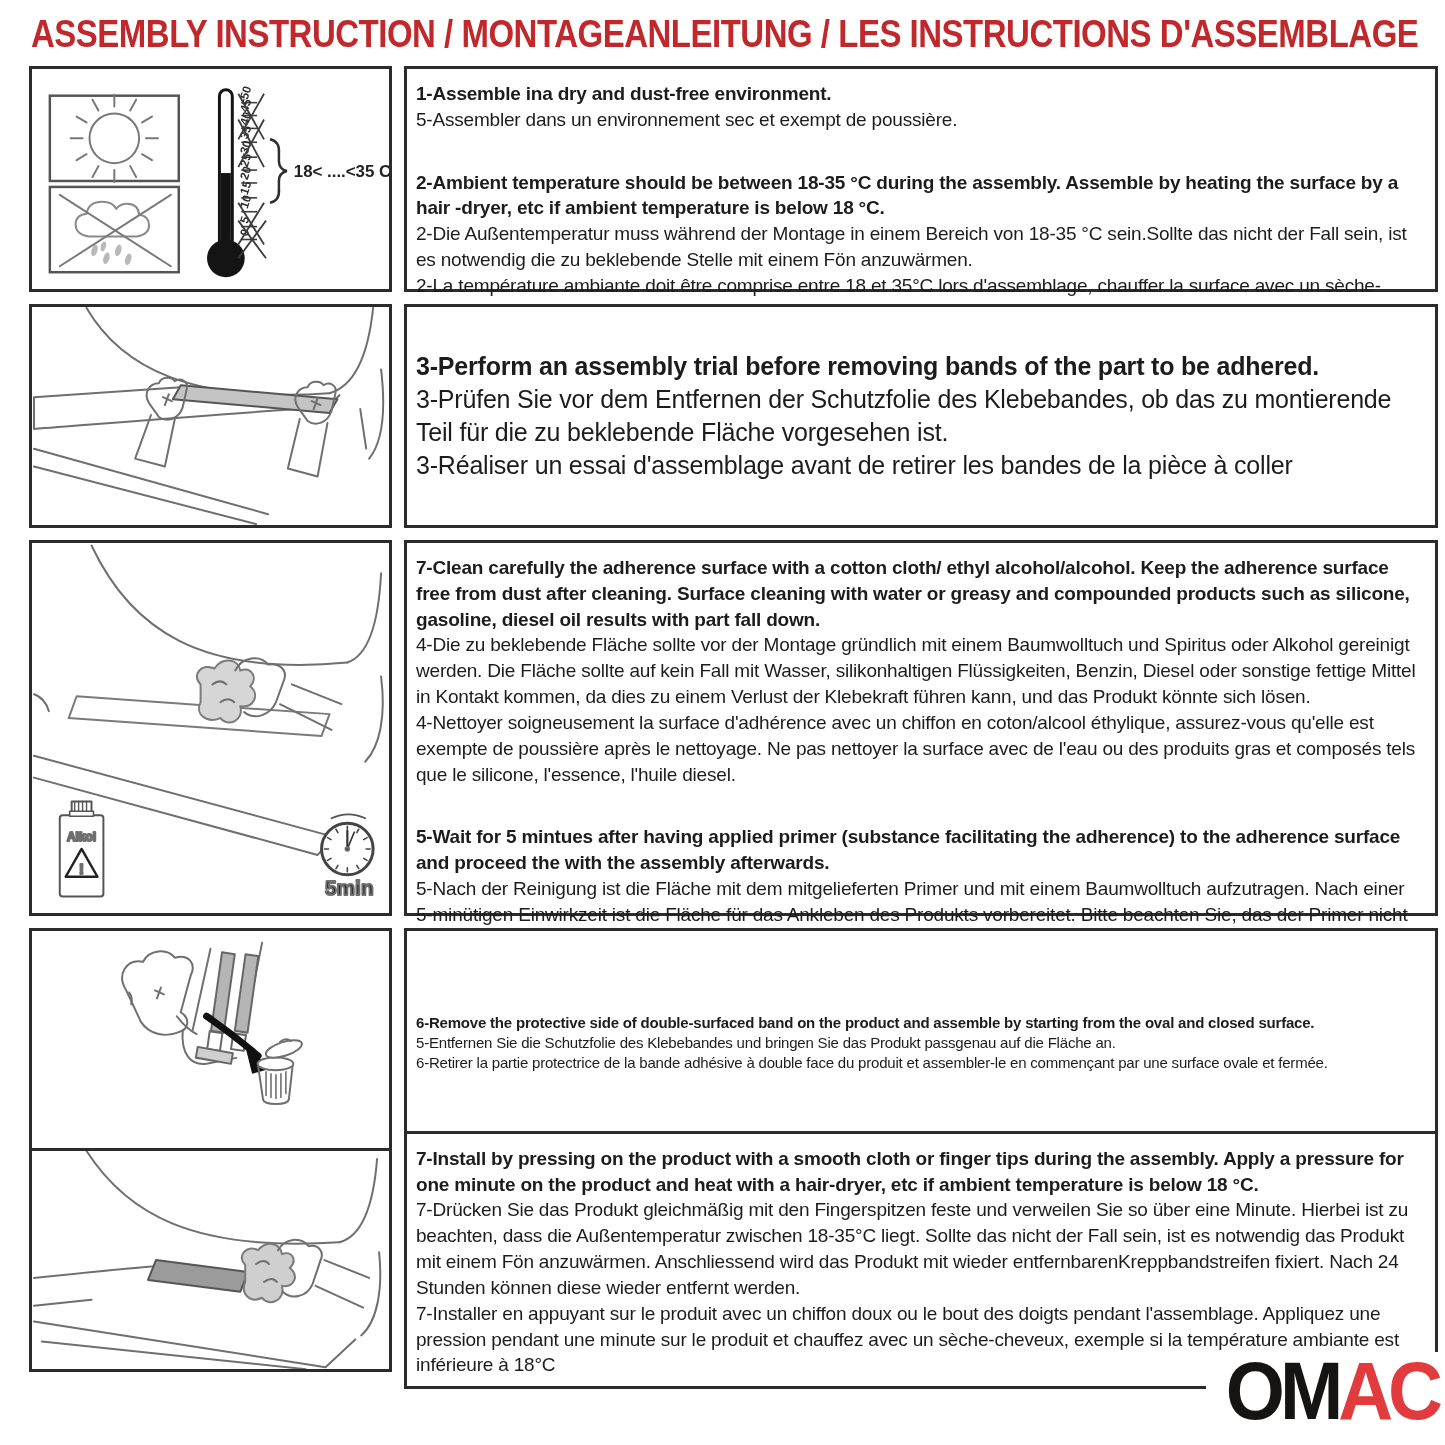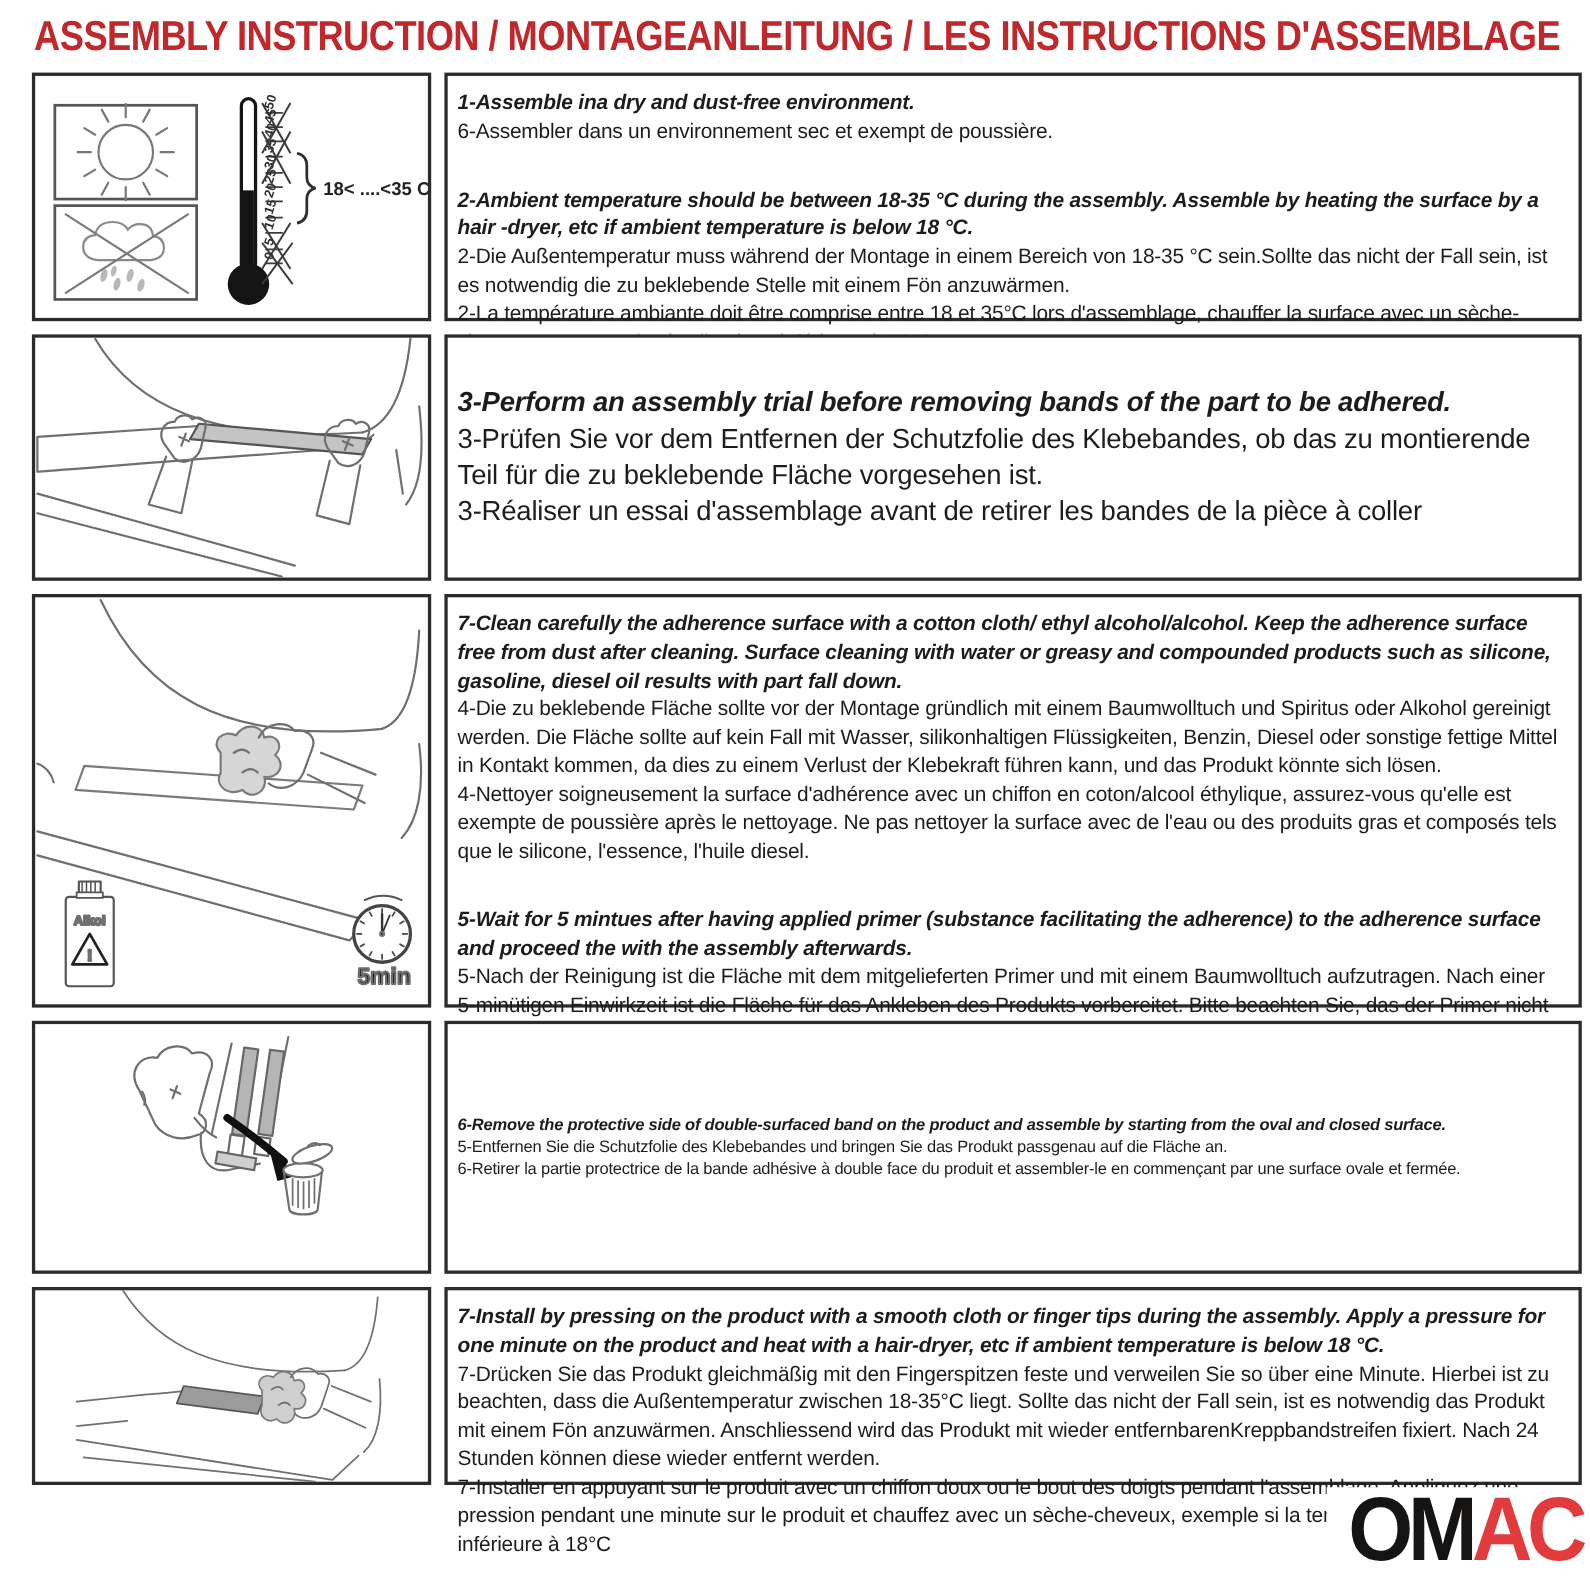--- a/index.html
+++ b/index.html
@@ -27,25 +27,25 @@
   .fig{
     width:363px;flex:0 0 363px;border:3px solid var(--border_dark);
     box-sizing:border-box;background:#fff;display:flex;align-items:center;justify-content:center;
   }
   .fig svg{display:block;width:100%;height:100%;}
   .txt{
     flex:1;border:3px solid var(--border_dark);box-sizing:border-box;
     background:#fff;padding:12px 10px 8px 9px;
   }
   .txt.center{display:flex;flex-direction:column;justify-content:center;padding-top:0;padding-bottom:0;}
-  .r1{height:226px;} .r2{height:224px;} .r3{height:376px;} .r4{height:230px;} .r5{height:180px;}
+  .r1{height:226px;} .r2{height:224px;} .r3{height:376px;} .r4{height:230px;} .r5{height:180px;align-items:center;}
   .txt p{margin:0;font-size:19px;line-height:1.36;letter-spacing:-0.2px;}
   .txt.large p{font-size:25px;line-height:1.33;}
   .txt.xlarge p{font-size:15px;line-height:1.35;}
-  .txt p.b{font-weight:bold;font-style:italic;}
+  .txt p.b{font-weight:bold;}
   .txt p.gap{margin-top:37px;}
   .logo{
     position:absolute;top:1352px;right:5px;z-index:3;
     background:#fff;padding:6px 2px 10px 20px;
     font-weight:bold;font-size:76px;line-height:60px;
     letter-spacing:-5px;transform:scale(1,1.08);transform-origin:right top;
     white-space:nowrap;
   }
   .logo .lb{color:var(--logo_black);}
   .logo .lr{color:var(--logo_red);}
@@ -132,21 +132,21 @@
             <line x1="208" y1="152" x2="236" y2="190"></line>
               <line x1="236" y1="152" x2="208" y2="190"></line>
           </g>
           <path d="M 240,70 q 10,2 9,14 l 0,8 q 0,8 8,10 q -8,2 -8,10 l 0,8 q 1,12 -9,14" fill="none" stroke="#2e2e2e" stroke-width="2.5"></path>
           <text x="264" y="108" font-size="17" font-weight="bold" fill="#222">18&lt; ....&lt;35 C</text>
         </g>
       </svg>
     </div>
     <div class="txt">
       <p class="b">1-Assemble ina dry and dust-free environment.</p>
-      <p>6-Assembler dans un environnement sec et exempt de poussière.</p>
+      <p>5-Assembler dans un environnement sec et exempt de poussière.</p>
       <p class="b gap">2-Ambient temperature should be between 18-35 °C  during the assembly. Assemble by heating the surface by a hair -dryer, etc if ambient temperature is below 18 °C.</p>
       <p>2-Die Außentemperatur muss während der Montage in einem Bereich von 18-35 °C  sein.Sollte das nicht der Fall sein, ist es notwendig die zu beklebende Stelle mit einem Fön anzuwärmen.</p>
       <p>2-La température ambiante doit être comprise entre 18 et 35°C lors d'assemblage, chauffer la surface avec un sèche-cheveux par exemple si celle-ci est inférieure à 18°C.</p>
     </div>
   </div>
 
   <div class="row r2">
     <div class="fig">
       <svg viewBox="0 0 360 218">
         <g fill="none" stroke="#6f6f6f" stroke-width="2" stroke-linecap="round" stroke-linejoin="round">

